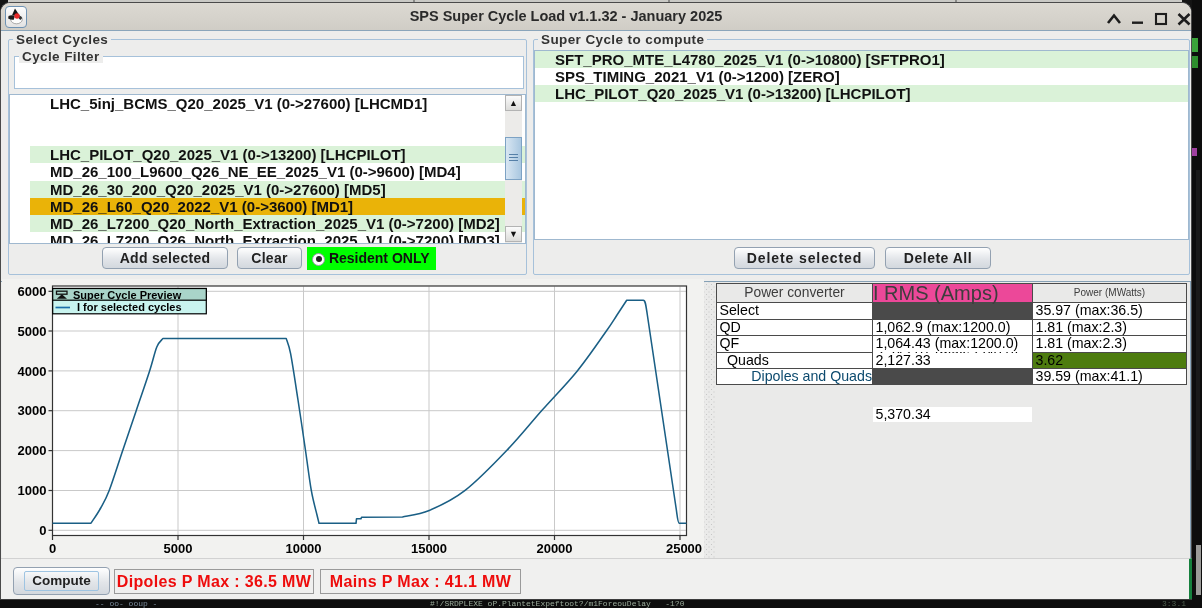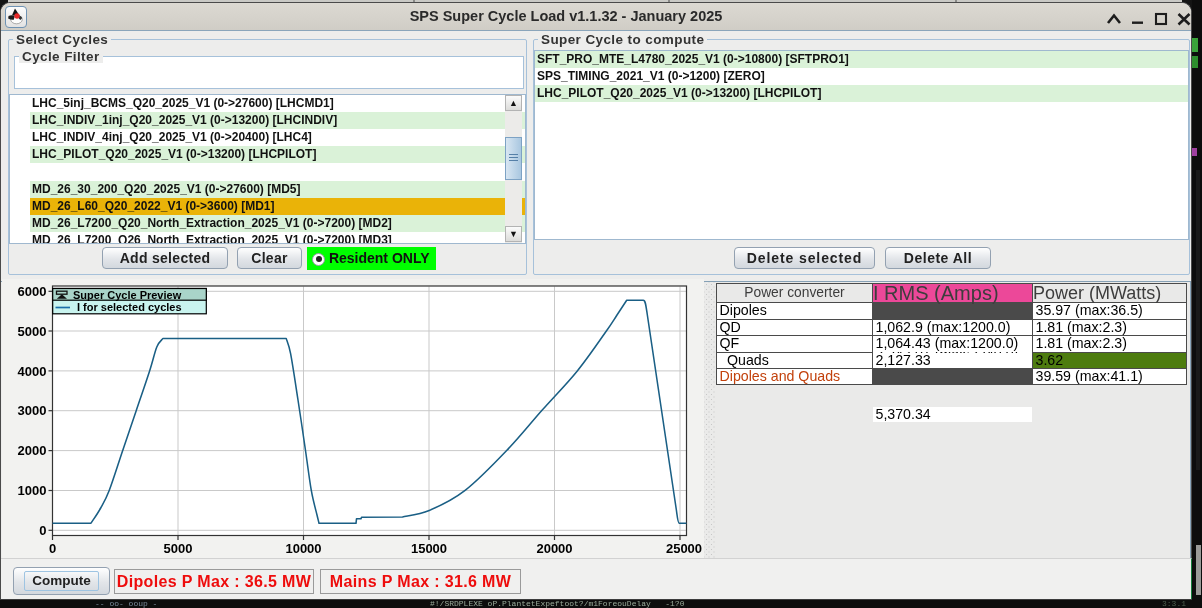--- a/index.html
+++ b/index.html
@@ -15,31 +15,31 @@
               border-radius:9px 9px 0 0; border-bottom:1px solid #8aa5bb; }
   #title { left:30px; top:0; width:1070px; height:27px; line-height:27px; text-align:center;
            font-weight:bold; font-size:14.5px; color:#2a2a2a; }
   #iconbtn { left:4px; top:3px; width:22px; height:22px; background:linear-gradient(#fdfdfd,#e2e2e2);
              border:1px solid #6f93b4; border-radius:4px; }
   .ttitle  { position:absolute; font-weight:bold; font-size:13.5px; letter-spacing:0.4px; color:#333; background:#ededec;
              padding:0 3px; line-height:13px; height:13px; white-space:nowrap; }
   .tborder { border:1px solid #a6c1da; border-radius:2px; }
   .listbox { background:#fff; border:1px solid #9fb8cf; }
   .lrow { position:absolute; left:0px; height:17.1px; line-height:17.3px; font-weight:bold;
-          font-size:12px; color:#111; padding-left:2px; white-space:nowrap; overflow:hidden; }
+          font-size:15px; color:#111; padding-left:20px; white-space:nowrap; overflow:hidden; }
   .g { background:#daf2d8; }
   .sel { background:#eab308; }
   .nbtn { position:absolute; background:linear-gradient(#ffffff,#e2e5e9 55%,#d3d8de);
           border:1px solid #93a1b1; border-radius:4px; text-align:center;
           font-weight:bold; font-size:14px; color:#222; }
   .sbbtn { position:absolute; left:495px; width:17px; height:16px;
            background:linear-gradient(#fbfbfb,#dcdcda); border:1px solid #b3b3b3;
            text-align:center; line-height:15px; font-size:9px; color:#111; }
   #bottombar { left:0px; top:555px; width:1191px; height:41px; background:#f0f0ef;
-               border-top:1px solid #d2d2d2; border-right:1px solid #15803d; }
+               border-top:1px solid #d2d2d2; border-right:3px solid #15803d; }
   .redlabel { position:absolute; top:10px; height:25px; line-height:24px; border:1px solid #9a9a9a;
               text-align:center; font-weight:bold; font-size:16px; letter-spacing:0.35px; color:#ee0c0c; background:#f0f0ef; }
 </style>
 </head>
 <body>
 <div id="topstrip" class="abs">
   <div class="abs" style="left:405px;top:0;width:2px;height:3px;background:#8a8a88;"></div>
   <div class="abs" style="left:660px;top:0;width:2px;height:3px;background:#8a8a88;"></div>
   <div class="abs" style="left:947px;top:0;width:2px;height:3px;background:#8a8a88;"></div>
 </div>
@@ -84,23 +84,22 @@
 
   <div class="tborder abs" style="left:7px; top:36px; width:519px; height:236px;"></div>
   <div class="ttitle" style="left:12px; top:30px;">Select Cycles</div>
 
   <div class="abs" style="left:13px; top:53px; width:510px; height:33px; background:#fff; border:1px solid #a6c1da;"></div>
   <div class="ttitle" style="left:18px; top:47px;">Cycle Filter</div>
 
   <div class="listbox abs" style="left:8px; top:91px; width:517px; height:150px;">
     <div style="position:absolute; left:0; top:0px; width:546px; height:148px; overflow:hidden;margin-left:20px;">
       <div class="lrow" style="top:0px;    width:495px;">LHC_5inj_BCMS_Q20_2025_V1 (0-&gt;27600) [LHCMD1]</div>
-      <div class="lrow g" style="top:17.1px; width:495px;">LHC_INDIV_1inj_Q20_2025_V1 (0-&gt;13200) [LHCINDIV]</div>
-      <div class="lrow" style="top:34.2px; width:495px;">LHC_INDIV_4inj_Q20_2025_V1 (0-&gt;20400) [LHC4]</div>
       <div class="lrow g" style="top:51.3px; width:495px;">LHC_PILOT_Q20_2025_V1 (0-&gt;13200) [LHCPILOT]</div>
+      <div class="lrow" style="top:68.4px; width:495px;">MD_26_100_L9600_Q26_NE_EE_2025_V1 (0-&gt;9600) [MD4]</div>
       <div class="lrow g" style="top:85.5px; width:495px;">MD_26_30_200_Q20_2025_V1 (0-&gt;27600) [MD5]</div>
       <div class="lrow sel" style="top:102.6px; width:495px;">MD_26_L60_Q20_2022_V1 (0-&gt;3600) [MD1]</div>
       <div class="lrow g" style="top:119.7px; width:495px;">MD_26_L7200_Q20_North_Extraction_2025_V1 (0-&gt;7200) [MD2]</div>
       <div class="lrow" style="top:136.8px; width:495px;">MD_26_L7200_Q26_North_Extraction_2025_V1 (0-&gt;7200) [MD3]</div>
     </div>
     <div class="abs" style="left:495px; top:0px; width:17px; height:148px; background:#ecebe9;"></div>
     <div class="sbbtn" style="top:0px;">▲</div>
     <div class="sbbtn" style="top:131px;">▼</div>
     <div class="abs" style="left:495px; top:42px; width:17px; height:43px; background:linear-gradient(to right,#d8e6f2,#a9c7e0); border:1px solid #7da2c4;">
       <div style="position:absolute; left:3px; top:16px; width:9px; height:1px; background:#5580a8;"></div>
@@ -180,38 +179,38 @@
   </div>
 
   <div class="abs" style="left:703px; top:279px; width:12px; height:276px; background:#eaeae9;
        background-image:radial-gradient(#c6c6c6 0.8px, transparent 0.9px), radial-gradient(#c6c6c6 0.8px, transparent 0.9px);
        background-size:5px 5px; background-position:0 0, 2.5px 2.5px;"></div>
 
   <div class="abs" style="left:715px; top:279px; width:475px; height:276px; background:#eaeae9; border-right:1px solid #8aa5ba;"></div>
 <div class="abs" style="left:715px; top:280px; width:471px; height:102px; background:#4a4a4a;">
 <div class="abs" style="left:1px; top:1px; width:155px; height:18px; background:#e9e9e8; text-align:center; font-size:13.8px; color:#3d3d3d; line-height:18px;">Power converter</div>
 <div class="abs" style="left:157px; top:1px; width:159px; height:18px; background:#ec4899; font-size:20px; color:#3d3d3d; line-height:18px;">I RMS (Amps)</div>
-<div class="abs" style="left:317px; top:1px; width:153px; height:18px; background:#e9e9e8; text-align:left; font-size:18px; color:#3d3d3d; line-height:18px;">Power (MWatts)</div>
-<div class="abs" style="left:1px; top:20px; width:155px; height:15.5px; background:#ffffff; font-size:14.2px; color:#000; line-height:15.5px; padding-left:2.5px; white-space:nowrap; overflow:hidden;">Dipoles</div>
+<div class="abs" style="left:317px; top:1px; width:153px; height:18px; background:#e9e9e8; text-align:center; font-size:10px; color:#3d3d3d; line-height:18px;">Power (MWatts)</div>
+<div class="abs" style="left:1px; top:20px; width:155px; height:15.5px; background:#ffffff; font-size:14.2px; color:#000; line-height:15.5px; padding-left:2.5px; white-space:nowrap; overflow:hidden;">Select</div>
 <div class="abs" style="left:157px; top:20px; width:159px; height:15.5px; background:#ffffff; font-size:14.2px; color:#000; line-height:15.5px; padding-left:2.5px; white-space:nowrap; overflow:hidden;margin-top:44px;">3,243.01 (max:3240.0)</div>
 <div class="abs" style="left:317px; top:20px; width:153px; height:15.5px; background:#ffffff; font-size:14.2px; color:#000; line-height:15.5px; padding-left:2.5px; white-space:nowrap; overflow:hidden;">35.97 (max:36.5)</div>
 <div class="abs" style="left:1px; top:36.5px; width:155px; height:15.5px; background:#ffffff; font-size:14.2px; color:#000; line-height:15.5px; padding-left:2.5px; white-space:nowrap; overflow:hidden;">QD</div>
 <div class="abs" style="left:157px; top:36.5px; width:159px; height:15.5px; background:#ffffff; font-size:14.2px; color:#000; line-height:15.5px; padding-left:2.5px; white-space:nowrap; overflow:hidden;">1,062.9 (max:1200.0)</div>
 <div class="abs" style="left:317px; top:36.5px; width:153px; height:15.5px; background:#ffffff; font-size:14.2px; color:#000; line-height:15.5px; padding-left:2.5px; white-space:nowrap; overflow:hidden;">1.81 (max:2.3)</div>
 <div class="abs" style="left:1px; top:53px; width:155px; height:15.5px; background:#ffffff; font-size:14.2px; color:#000; line-height:15.5px; padding-left:2.5px; white-space:nowrap; overflow:hidden;">QF</div>
 <div class="abs" style="left:157px; top:53px; width:159px; height:15.5px; background:#ffffff; font-size:14.2px; color:#000; line-height:15.5px; padding-left:2.5px; white-space:nowrap; overflow:hidden;">1,064.43 (max:1200.0)</div>
 <div class="abs" style="left:317px; top:53px; width:153px; height:15.5px; background:#ffffff; font-size:14.2px; color:#000; line-height:15.5px; padding-left:2.5px; white-space:nowrap; overflow:hidden;">1.81 (max:2.3)</div>
 <div class="abs" style="left:1px; top:69.5px; width:155px; height:15.5px; background:#ffffff; font-size:14.2px; color:#000; line-height:15.5px; padding-left:10px; white-space:nowrap; overflow:hidden;">Quads</div>
 <div class="abs" style="left:157px; top:69.5px; width:159px; height:15.5px; background:#ffffff; font-size:14.2px; color:#000; line-height:15.5px; padding-left:2.5px; white-space:nowrap; overflow:hidden;">2,127.33</div>
 <div class="abs" style="left:317px; top:69.5px; width:153px; height:15.5px; background:#4d7c0f; font-size:14.2px; color:#000; line-height:15.5px; padding-left:2.5px; white-space:nowrap; overflow:hidden;">3.62</div>
-<div class="abs" style="left:1px; top:86px; width:155px; height:15px; background:#ffffff; font-size:14.2px; color:#c2410c; line-height:15px; padding-left:2.5px; white-space:nowrap; overflow:hidden;">Dipoles and Quads</div>
+<div class="abs" style="left:1px; top:86px; width:155px; height:15px; background:#ffffff; font-size:14.2px; color:#0c4a6e; line-height:15px; padding-left:2.5px; white-space:nowrap; overflow:hidden;text-align:right;">Dipoles and Quads</div>
 <div class="abs" style="left:157px; top:86px; width:159px; height:15px; background:#ffffff; font-size:14.2px; color:#000; line-height:15px; padding-left:2.5px; white-space:nowrap; overflow:hidden;margin-top:38px;">5,370.34</div>
 <div class="abs" style="left:317px; top:86px; width:153px; height:15px; background:#ffffff; font-size:14.2px; color:#000; line-height:15px; padding-left:2.5px; white-space:nowrap; overflow:hidden;">39.59 (max:41.1)</div>
 </div>
 
   <div class="abs" style="left:0px; top:554.5px; width:1190px; height:1px; background:#9ab0c2;"></div>
 
   <div id="bottombar" class="abs">
     <div class="nbtn" style="left:12px; top:8px; width:97px; height:28px; line-height:26px; font-size:13.5px;"><span style="display:inline-block; border:1.5px solid #9ec4e2; border-radius:2px; padding:0px 7px; line-height:18px;">Compute</span></div>
     <div class="redlabel" style="left:113px; width:200px;">Dipoles P Max : 36.5 MW</div>
-    <div class="redlabel" style="left:319px; width:201px;">Mains P Max : 31.6 MW</div>
+    <div class="redlabel" style="left:319px; width:201px;">Mains P Max : 41.1 MW</div>
   </div>
 </div>
 
 </body></html>

